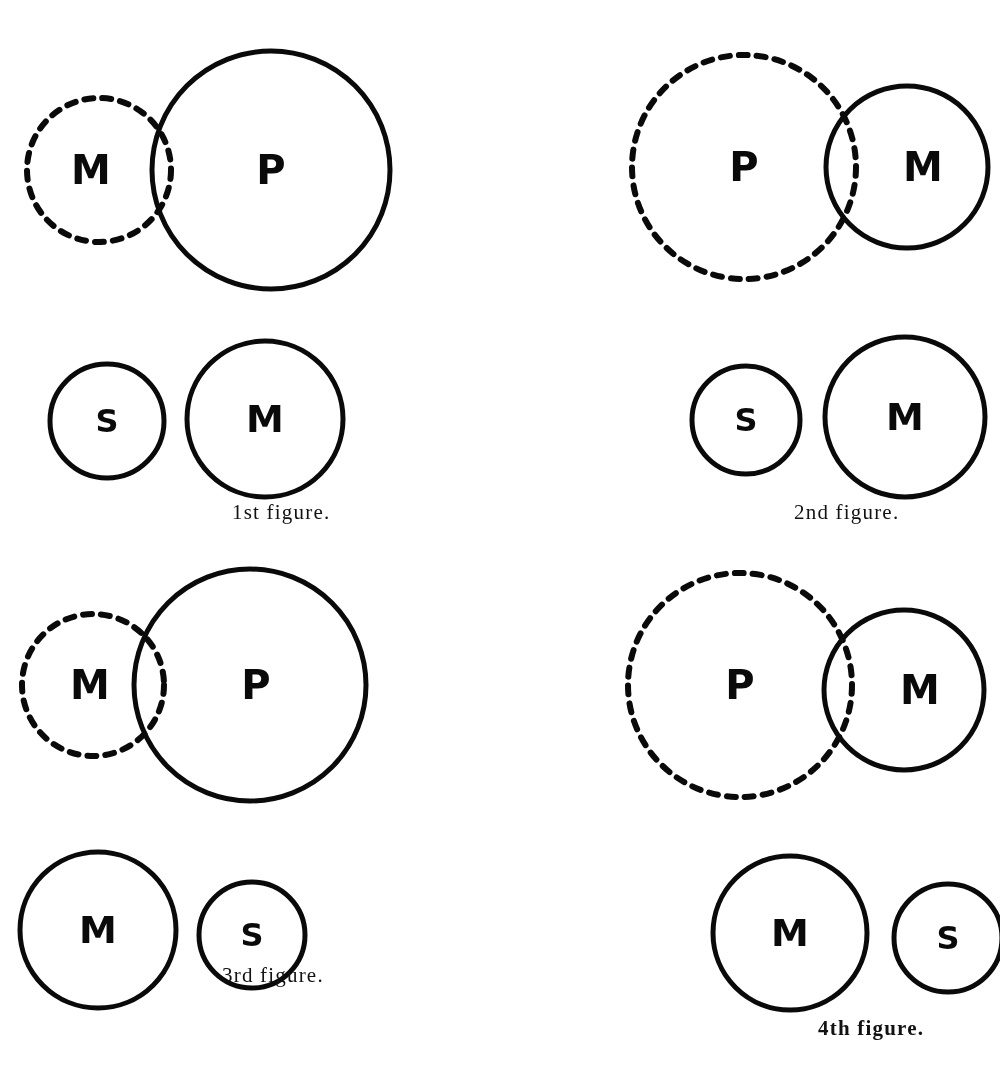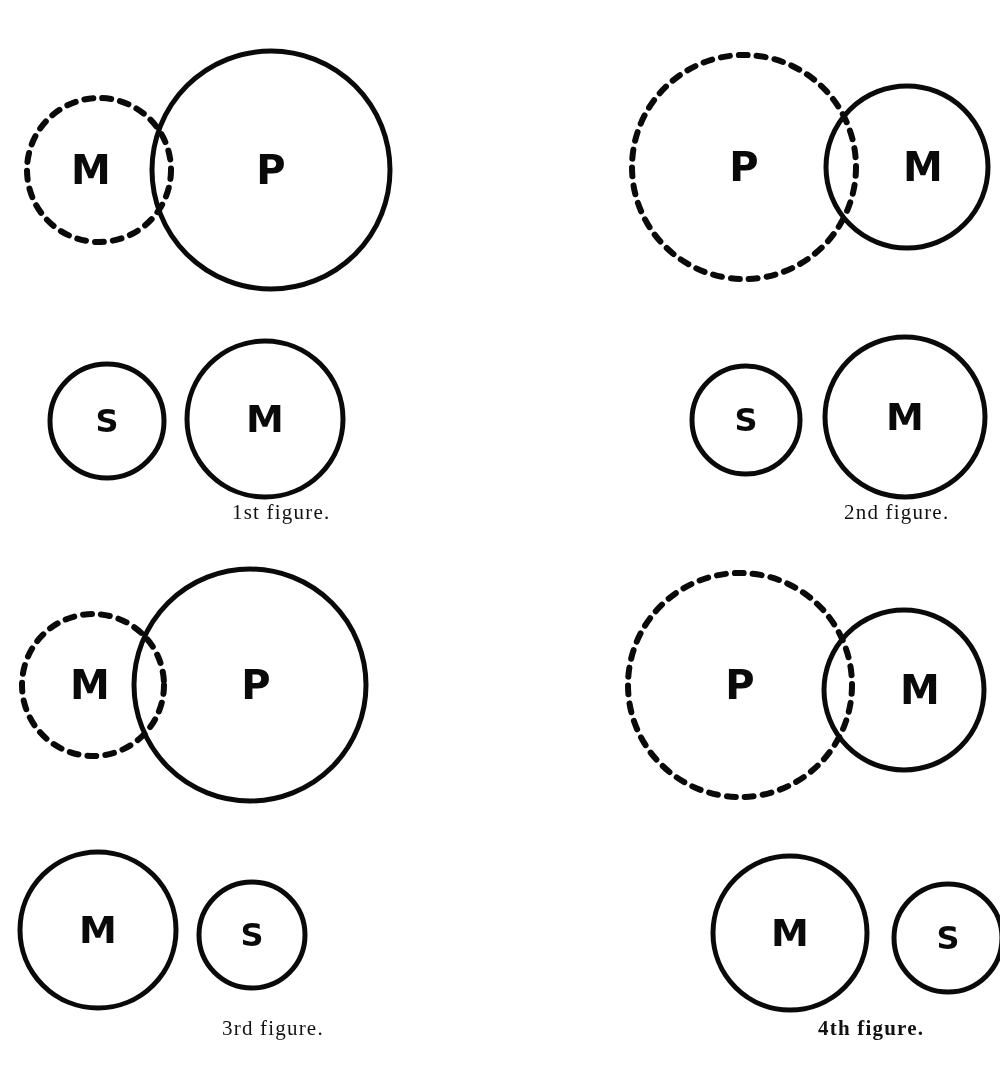--- a/index.html
+++ b/index.html
@@ -86,21 +86,21 @@
             <circle cx="186" cy="410" r="54" fill="none" stroke="#0a0a0a" stroke-width="5" stroke-linecap="round"></circle>
             <text x="186" y="410" class="circle-label" font-size="32">S</text>
           </g>
           <g>
             <circle cx="345" cy="407" r="80" fill="none" stroke="#0a0a0a" stroke-width="5" stroke-linecap="round"></circle>
             <text x="345" y="407" class="circle-label" font-size="38">M</text>
           </g>
         </g>
       </svg>
     </div>
-    <div class="caption" style="left: 844px; top: 500px;">2nd figure.</div>
+    <div class="caption" style="left: 794px; top: 500px;">2nd figure.</div>
     <div class="figure-block" style="left: 0px; top: 560px; width: 440px; height: 500px;">
       <svg class="fig-svg" width="440" height="500" viewBox="0 0 440 500">
         <g>
           <g>
             <circle cx="93" cy="125" r="71" fill="none" stroke="#0a0a0a" stroke-width="6" stroke-linecap="round" stroke-dasharray="9 9"></circle>
             <text x="90" y="125" class="circle-label" font-size="40">M</text>
           </g>
           <g>
             <circle cx="250" cy="125" r="116" fill="none" stroke="#0a0a0a" stroke-width="5" stroke-linecap="round"></circle>
             <text x="256" y="125" class="circle-label" font-size="40">P</text>
@@ -111,21 +111,21 @@
             <circle cx="98" cy="370" r="78" fill="none" stroke="#0a0a0a" stroke-width="5" stroke-linecap="round"></circle>
             <text x="98" y="370" class="circle-label" font-size="38">M</text>
           </g>
           <g>
             <circle cx="252" cy="375" r="53" fill="none" stroke="#0a0a0a" stroke-width="5" stroke-linecap="round"></circle>
             <text x="252" y="375" class="circle-label" font-size="32">S</text>
           </g>
         </g>
       </svg>
     </div>
-    <div class="caption" style="left: 222px; top: 1016px;">3rd figure.</div>
+    <div class="caption" style="left: 222px; top: 963px;">3rd figure.</div>
     <div class="figure-block" style="left: 560px; top: 560px; width: 440px; height: 500px;">
       <svg class="fig-svg" width="440" height="500" viewBox="0 0 440 500">
         <g>
           <g>
             <circle cx="180" cy="125" r="112" fill="none" stroke="#0a0a0a" stroke-width="6" stroke-linecap="round" stroke-dasharray="9 9"></circle>
             <text x="180" y="125" class="circle-label" font-size="40">P</text>
           </g>
           <g>
             <circle cx="344" cy="130" r="80" fill="none" stroke="#0a0a0a" stroke-width="5" stroke-linecap="round"></circle>
             <text x="360" y="130" class="circle-label" font-size="40">M</text>

